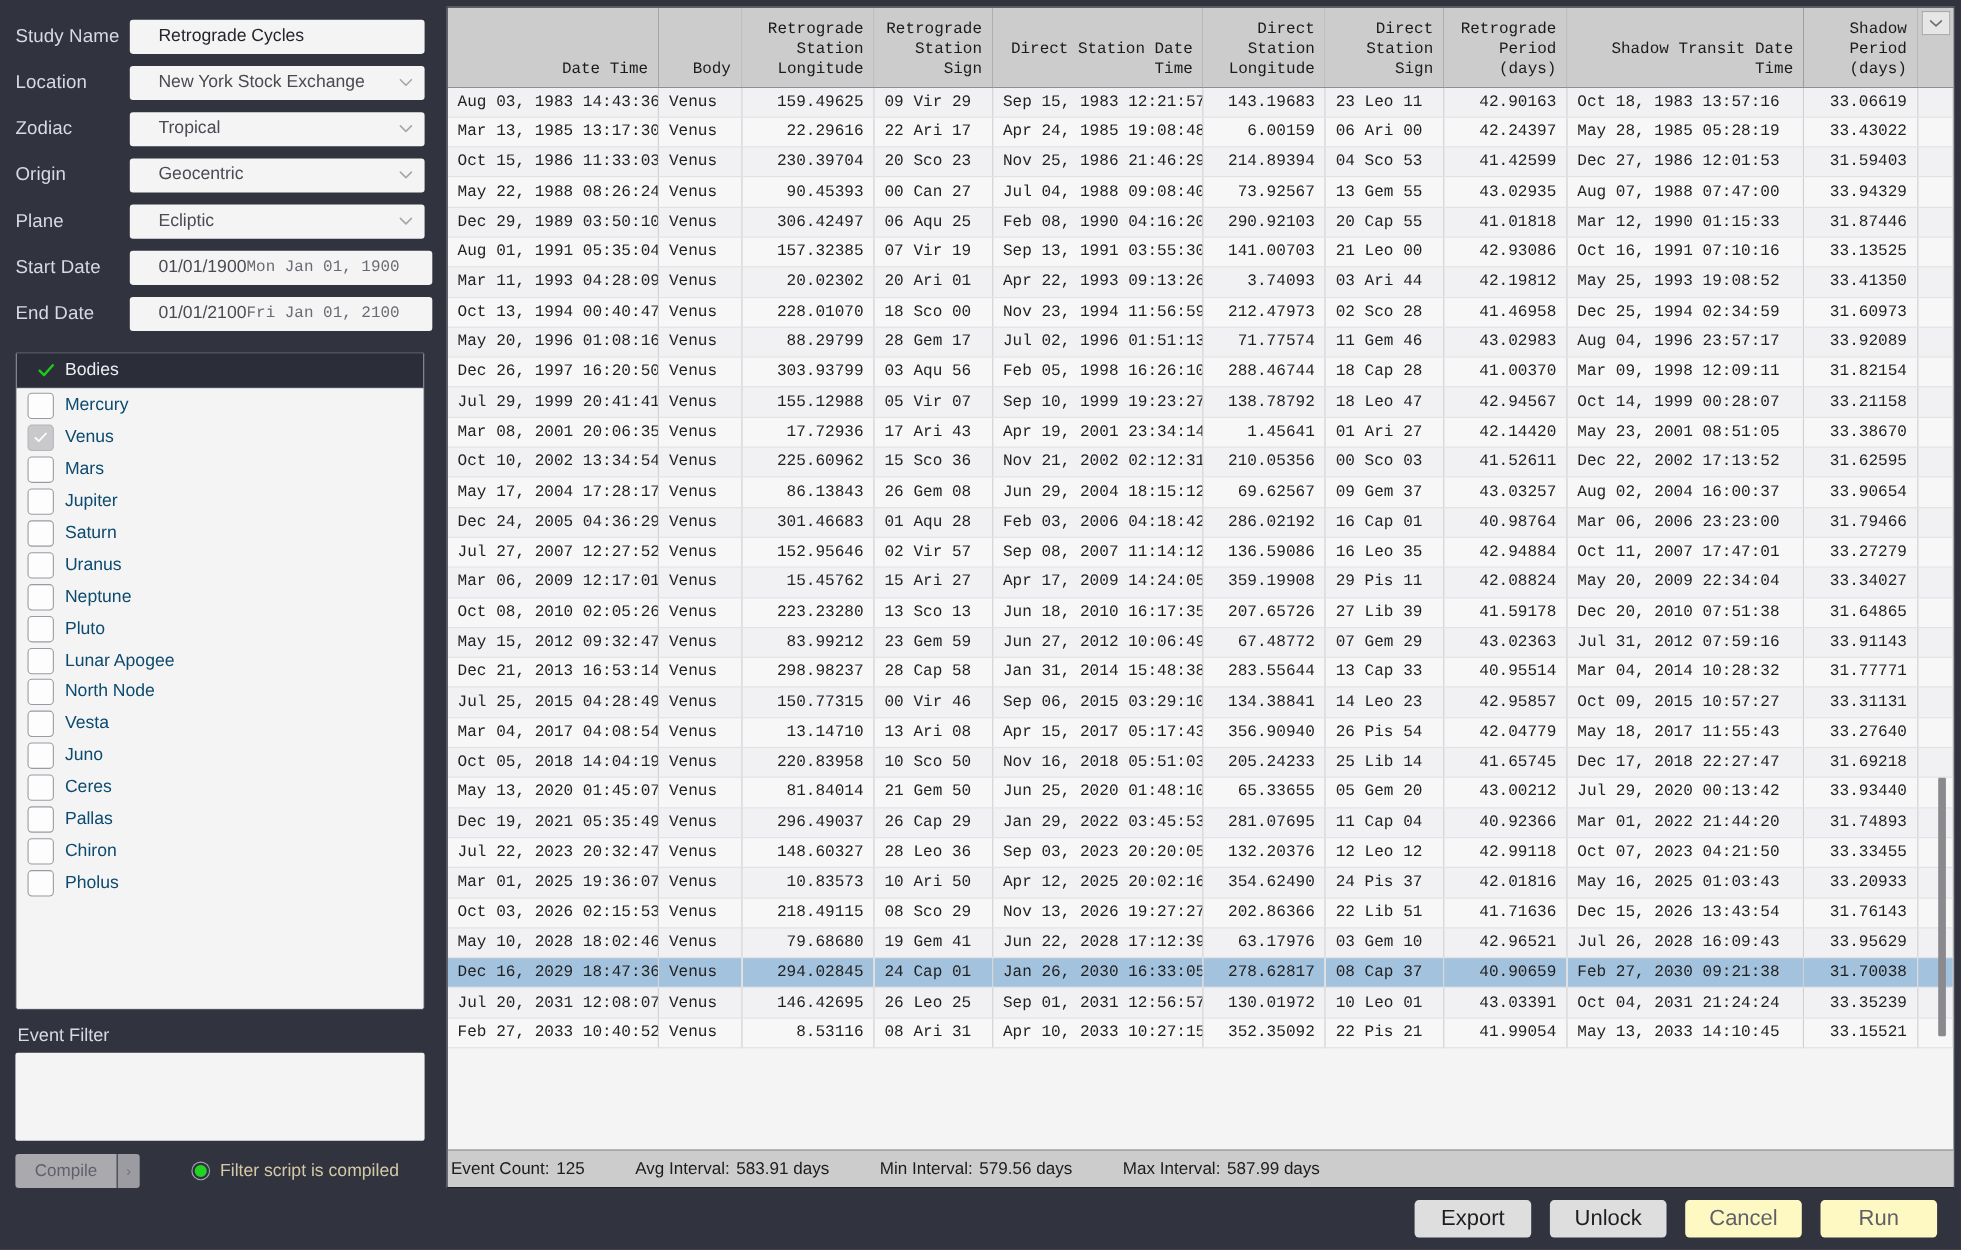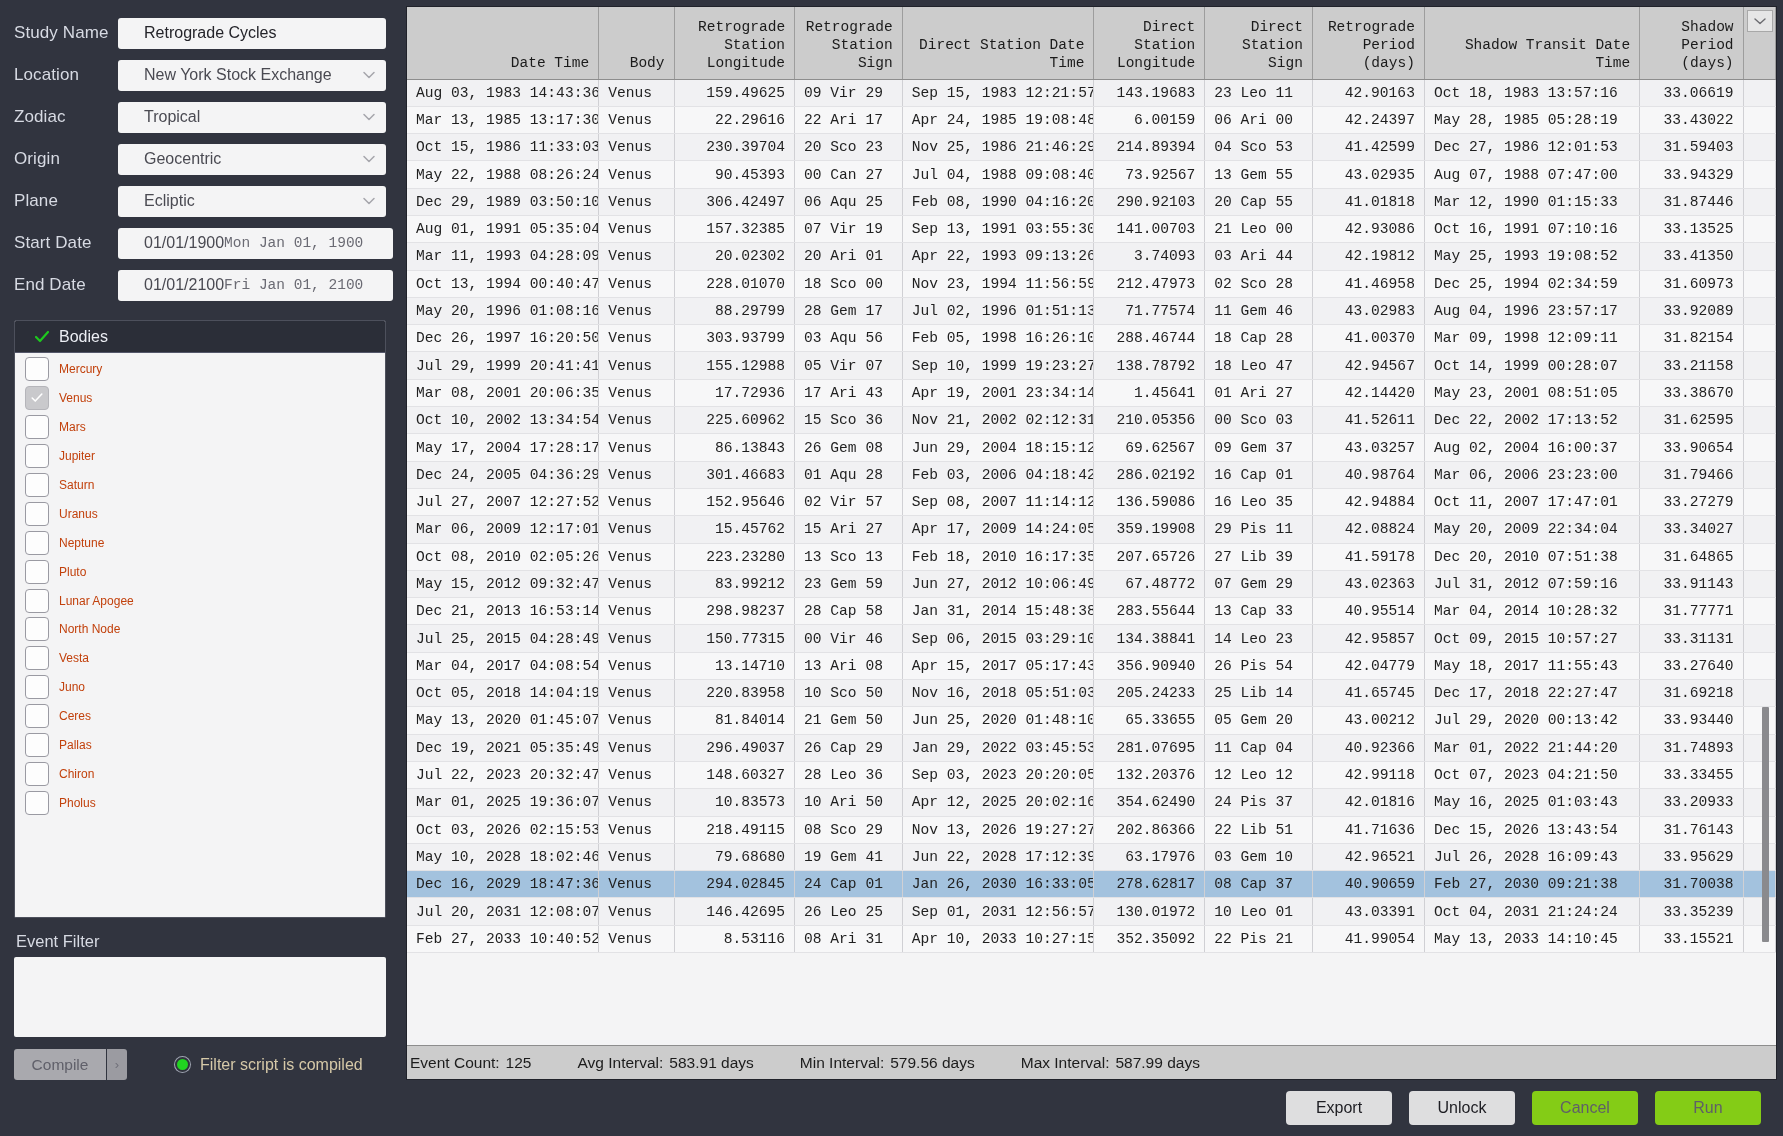--- a/index.html
+++ b/index.html
@@ -116,21 +116,21 @@
   .cbx {
     width: 24px; height: 24px;
     flex: 0 0 24px;
     border: 1px solid #9a9aa2;
     border-radius: 4px;
     background: #fdfdfd;
     margin-right: 10px;
     display: flex; align-items:center; justify-content:center;
   }
   .cbx.checked { background: #c9c9cc; border-color: #b5b5ba; }
-  .body-label { font-size: 12px; color: #c2410c; }
+  .body-label { font-size: 16px; color: #0c4a6e; }
 
   
   .ef-label {
     color: #d7dae3;
     font-size: 16.5px;
     margin: 14px 0 6px 2px;
   }
   .ef-box {
     height: 92px;
     background: #f4f4f5;
@@ -268,26 +268,26 @@
     align-items: center;
     justify-content: flex-end;
     padding-right: 22px;
     gap: 17px;
     background: #31343f;
   }
   .btn {
     width: 106px; height: 34px;
     border-radius: 4px;
     border: none;
-    font-size: 16px;
+    font-size: 20px;
     font-family: "Liberation Sans", sans-serif;
     display: flex; align-items: center; justify-content: center;
   }
   .btn.enabled { background: #dededf; color: #1d1d22; }
-  .btn.disabled { background: #84cc16; color: #5f5f68; }
+  .btn.disabled { background: #fef9c3; color: #5f5f68; }
 </style>
 </head>
 <body>
 
 <div class="app">
   <div class="body-area">
 
     <div class="left-panel">
       <div id="form-rows">
           <div class="form-row">
@@ -694,21 +694,21 @@
                 <td class="c-rper num">42.08824</td>
                 <td class="c-sdate">May 20, 2009 22:34:04</td>
                 <td class="c-sper num">33.34027</td>
                 <td class="c-pad"></td>
               </tr>
               <tr class="row">
                 <td class="c-date">Oct 08, 2010 02:05:26</td>
                 <td class="c-body">Venus</td>
                 <td class="c-rlon num">223.23280</td>
                 <td class="c-rsign">13 Sco 13</td>
-                <td class="c-ddate">Feb 18, 2010 16:17:35</td>
+                <td class="c-ddate">Jun 18, 2010 16:17:35</td>
                 <td class="c-dlon num">207.65726</td>
                 <td class="c-dsign">27 Lib 39</td>
                 <td class="c-rper num">41.59178</td>
                 <td class="c-sdate">Dec 20, 2010 07:51:38</td>
                 <td class="c-sper num">31.64865</td>
                 <td class="c-pad"></td>
               </tr>
               <tr class="row">
                 <td class="c-date">May 15, 2012 09:32:47</td>
                 <td class="c-body">Venus</td>

